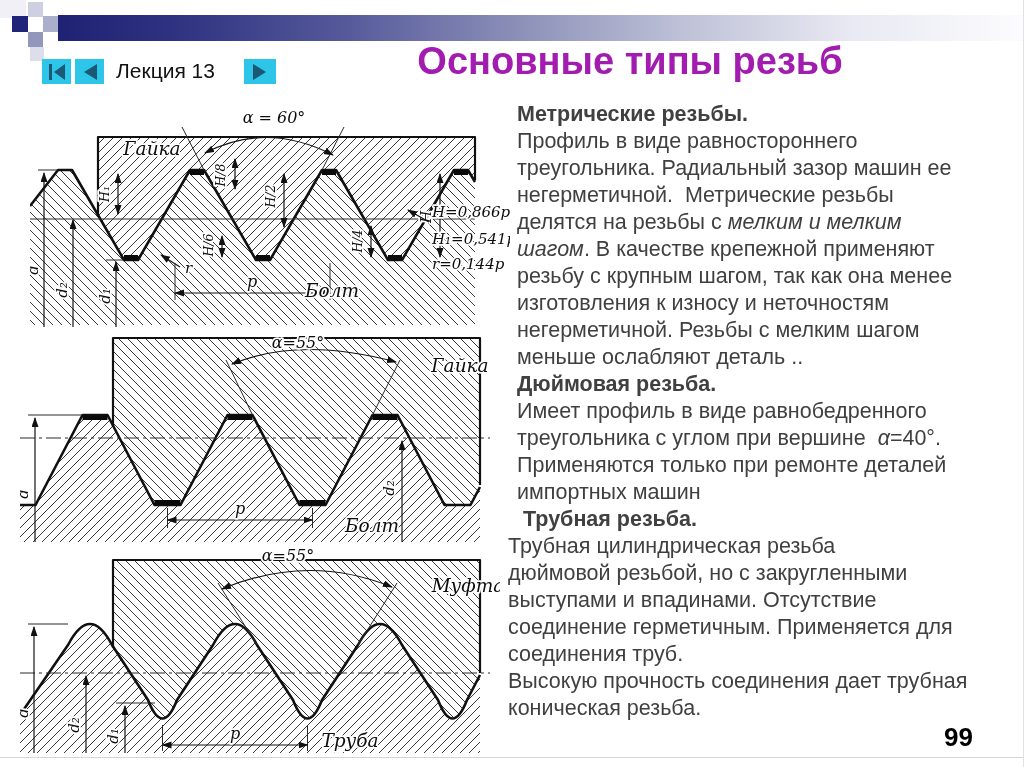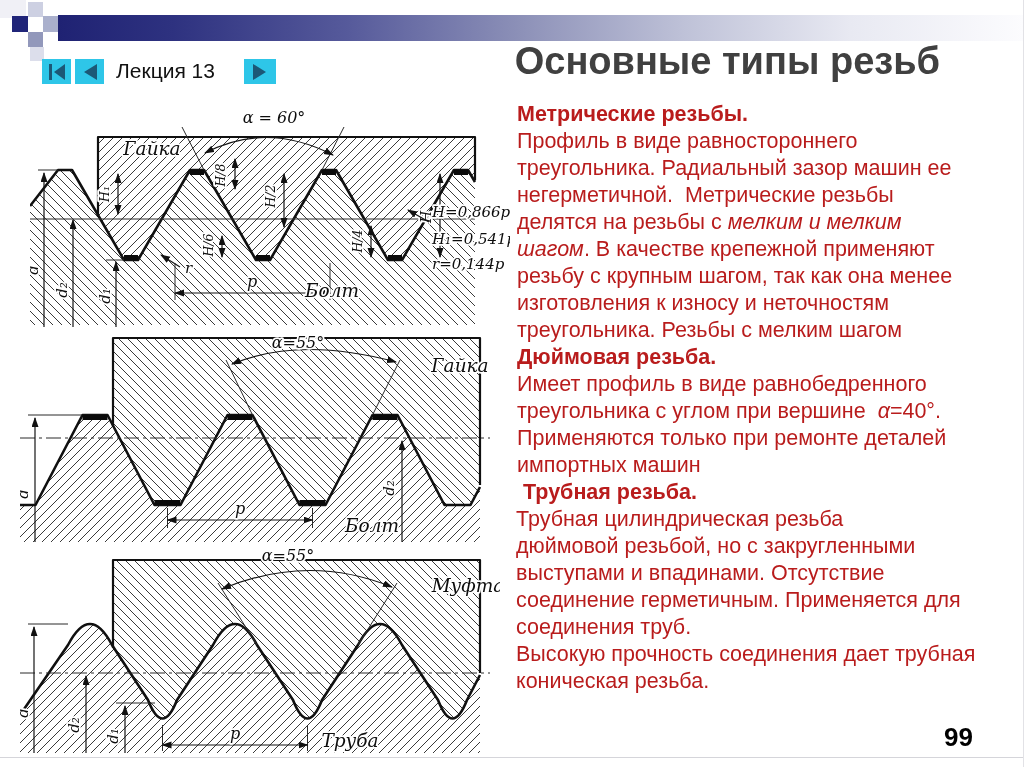--- a/index.html
+++ b/index.html
@@ -18,26 +18,26 @@
   .sq5{left:28px;top:32px;width:15px;height:15px;background:#9298bb;}
   .sq6{left:30px;top:47px;width:14px;height:14px;background:#dcdeeb;}
   
   .nav{position:absolute;left:18px;top:59px;height:26px;display:flex;padding-left:24px;}
   .nav-btn{width:29px;height:25px;background:#2ec6e8;display:flex;align-items:center;justify-content:center;
            border:none;padding:0;cursor:pointer;}
   .nav-btn.next{width:32px;margin-left:10px;}
   .nav-btn + .nav-btn{margin-left:4px;}
   .nav-label{font-size:21px;color:#111;margin-left:12px;width:118px;}
   
-  .title{position:absolute;left:320px;top:40px;width:620px;text-align:right;
-         font-size:38px;font-weight:bold;color:#404040;}
-  
-  .content{position:absolute;left:508px;top:101px;width:514px;font-size:21.5px;line-height:27px;color:#b91c1c;}
+  .title{position:absolute;left:320px;top:40px;width:620px;text-align:center;
+         font-size:38px;font-weight:bold;color:#a21caf;}
+  
+  .content{position:absolute;left:508px;top:101px;width:514px;font-size:21.5px;line-height:27px;color:#404040;}
   .text-line{white-space:pre-wrap;padding-left:9px;}
-  .text-line.outdent{padding-left:0;margin-left:8px;}
+  .text-line.outdent{padding-left:0;}
   .run-b{font-weight:bold;}
   .run-i{font-style:italic;}
   .page-number{position:absolute;left:944px;top:722px;font-size:26px;font-weight:bold;color:#000;}
   
   .diag{position:absolute;}
   #diag-metric{left:30px;top:95px;}
   #diag-inch{left:20px;top:330px;}
   #diag-pipe{left:20px;top:545px;}
   svg text{font-family:"DejaVu Serif",serif;font-style:italic;fill:#0d0d0d;
            paint-order:stroke;stroke:#ffffff;stroke-width:3.5px;stroke-linejoin:round;}
@@ -217,21 +217,22 @@
 
   <div class="content">
       <div class="text-line"><span class="run-b">Метрические резьбы.</span></div>
       <div class="text-line"><span>Профиль в виде равностороннего</span></div>
       <div class="text-line"><span>треугольника. Радиальный зазор машин ее</span></div>
       <div class="text-line"><span>негерметичной.  Метрические резьбы</span></div>
       <div class="text-line"><span>делятся на резьбы с </span><span class="run-i">мелким и мелким</span></div>
       <div class="text-line"><span class="run-i">шагом</span><span>. В качестве крепежной применяют</span></div>
       <div class="text-line"><span>резьбу с крупным шагом, так как она менее</span></div>
       <div class="text-line"><span>изготовления к износу и неточностям</span></div>
-      <div class="text-line"><span>треугольника. Резьбы с мелким шагом</span></div>
+      <div class="text-line"><span>негерметичной. Резьбы с мелким шагом</span></div>
+      <div class="text-line"><span>меньше ослабляют деталь ..</span></div>
       <div class="text-line"><span class="run-b">Дюймовая резьба.</span></div>
       <div class="text-line"><span>Имеет профиль в виде равнобедренного</span></div>
       <div class="text-line"><span>треугольника с углом при вершине  </span><span class="run-i">α</span><span>=40°.</span></div>
       <div class="text-line"><span>Применяются только при ремонте деталей</span></div>
       <div class="text-line"><span>импортных машин</span></div>
       <div class="text-line"><span class="run-b"> Трубная резьба.</span></div>
       <div class="text-line outdent"><span>Трубная цилиндрическая резьба</span></div>
       <div class="text-line outdent"><span>дюймовой резьбой, но с закругленными</span></div>
       <div class="text-line outdent"><span>выступами и впадинами. Отсутствие</span></div>
       <div class="text-line outdent"><span>соединение герметичным. Применяется для</span></div>

